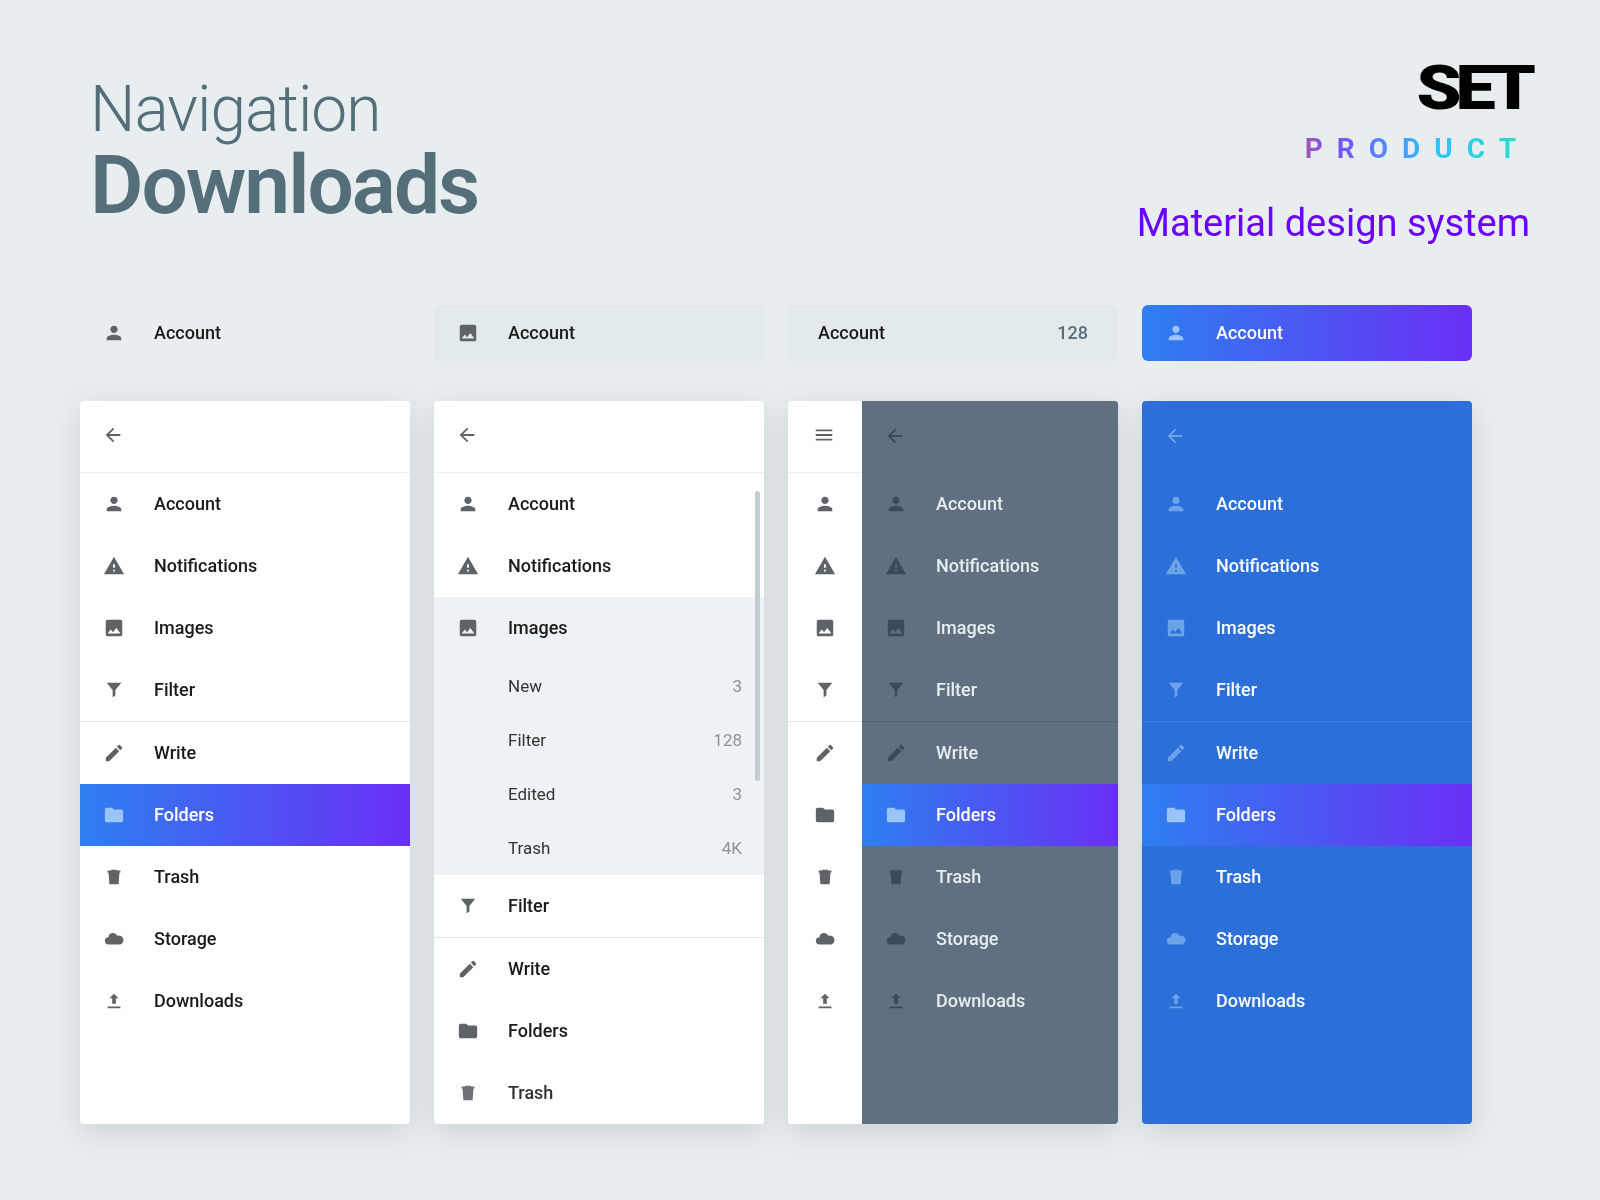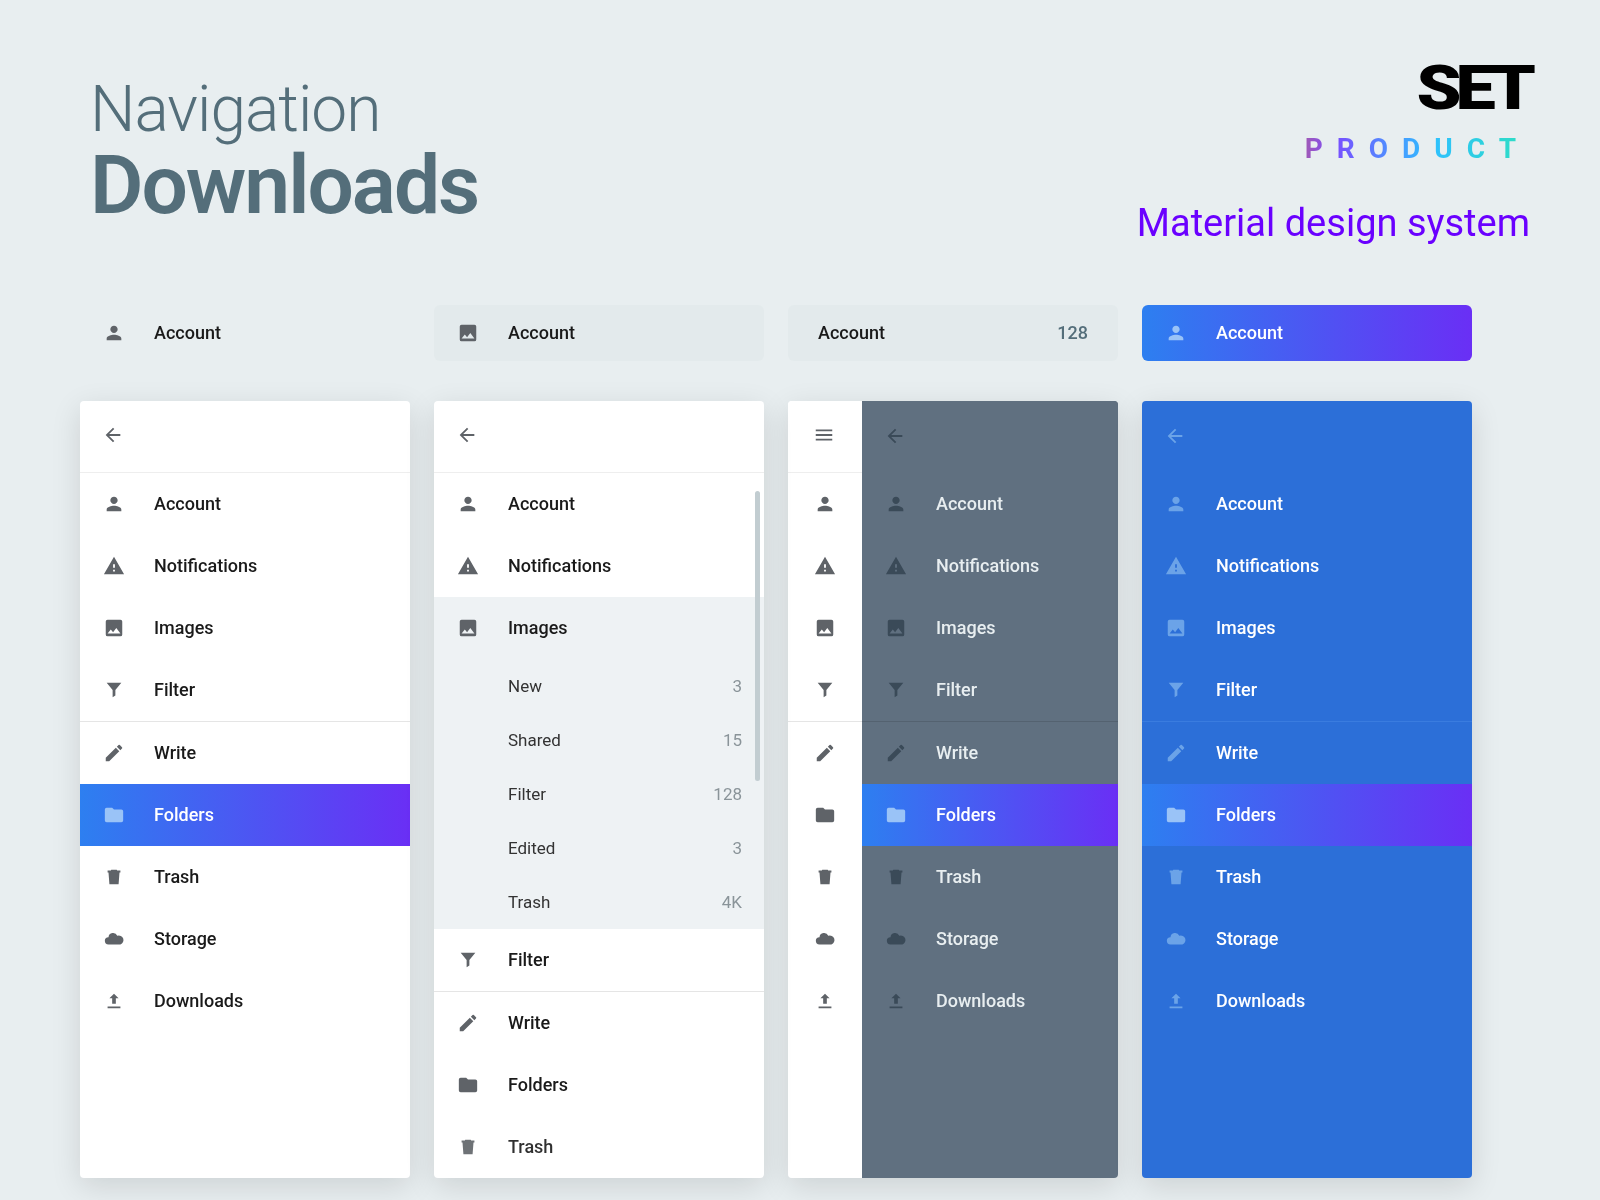--- a/index.html
+++ b/index.html
@@ -282,24 +282,20 @@
                 <use href="#i-image"></use>
               </svg>
             </span>
           <span class="lbl">Images</span>
         </div>
         <div class="sub">
             <span class="lbl">New</span>
             <span class="cnt">3</span>
           </div>
         <div class="sub">
-            <span class="lbl">Shared</span>
-            <span class="cnt">15</span>
-          </div>
-        <div class="sub">
             <span class="lbl">Filter</span>
             <span class="cnt">128</span>
           </div>
         <div class="sub">
             <span class="lbl">Edited</span>
             <span class="cnt">3</span>
           </div>
         <div class="sub">
             <span class="lbl">Trash</span>
             <span class="cnt">4K</span>

